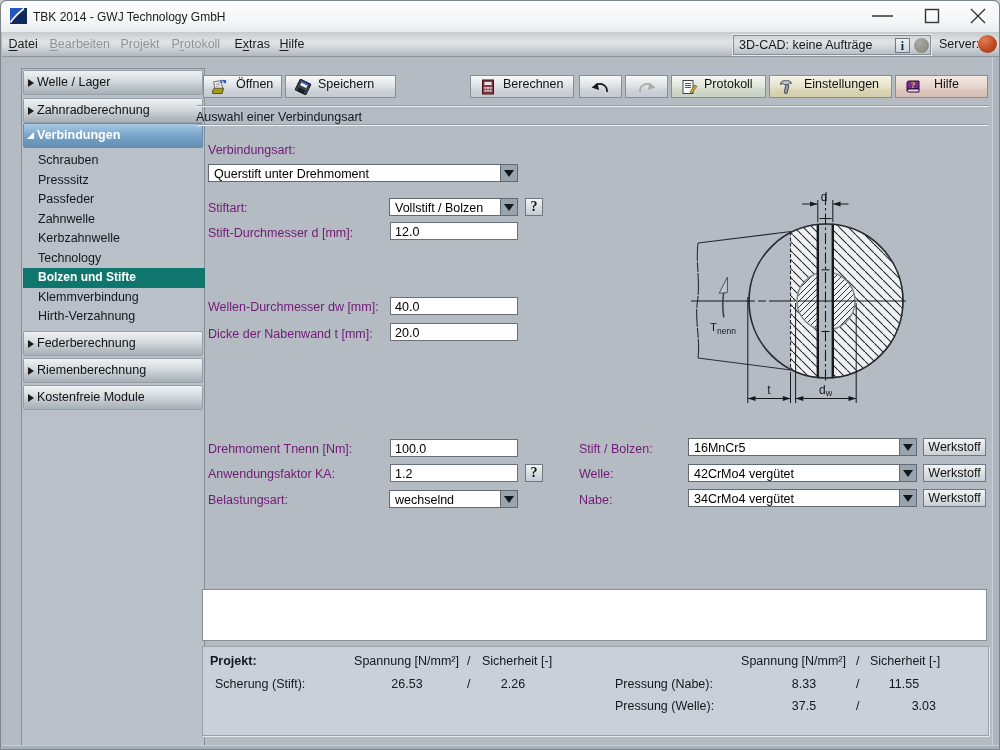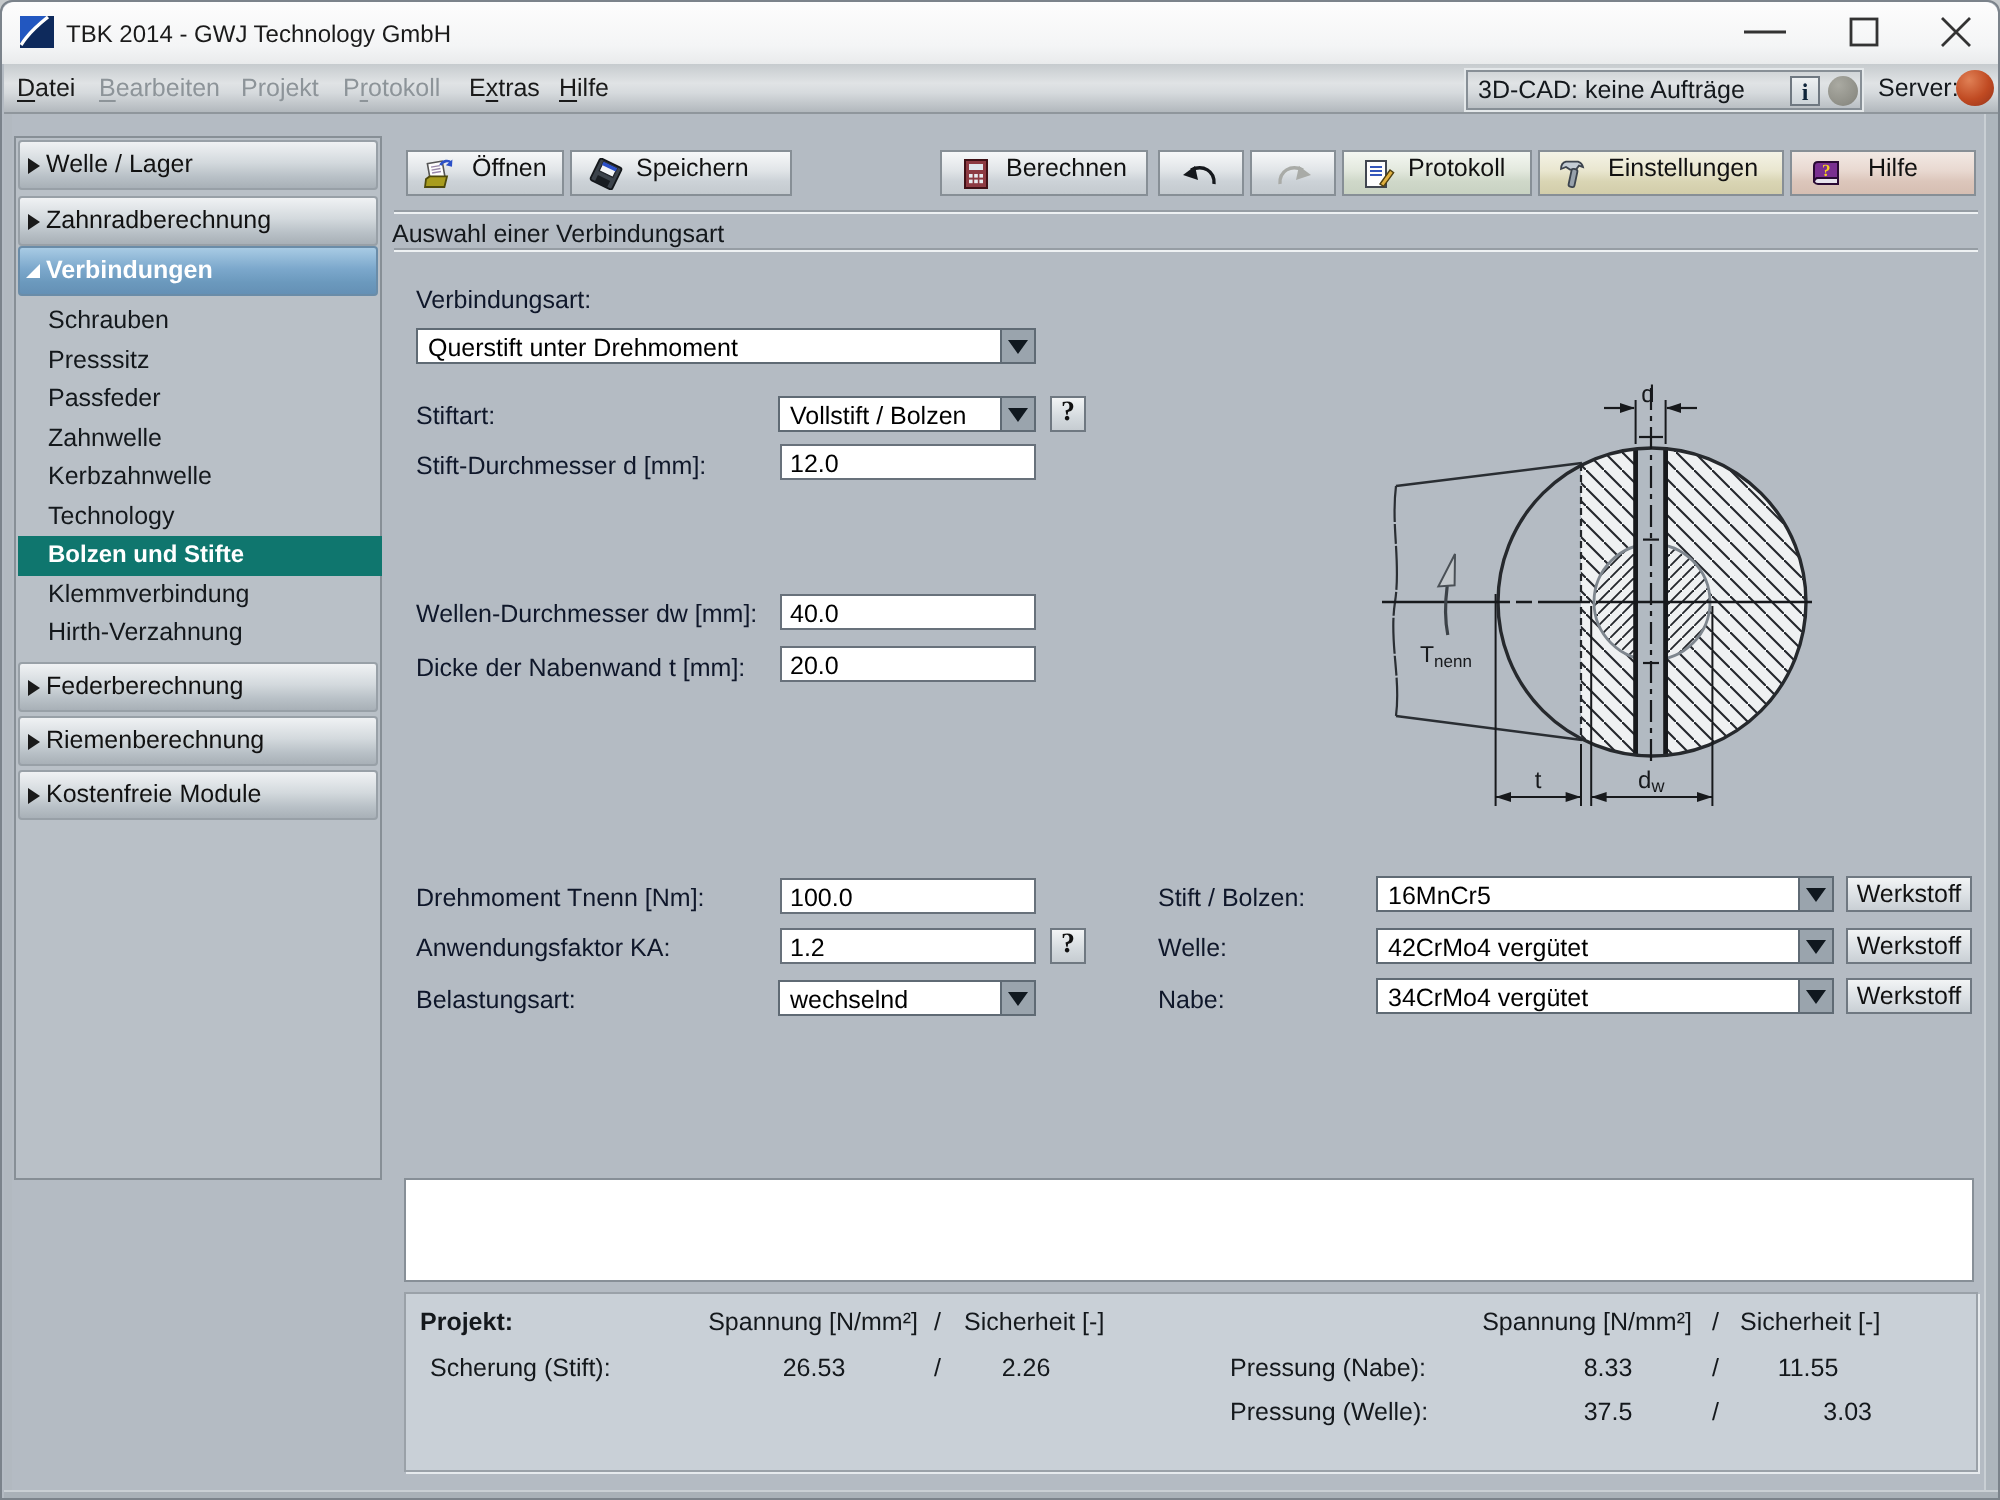--- a/index.html
+++ b/index.html
@@ -42,21 +42,21 @@
 #graydot { position:absolute; left:180px; top:2px; width:15px; height:15px; border-radius:50%;
   background:radial-gradient(circle at 35% 30%, #aaaaa2, #8e8e86 70%, #7c7c74); }
 #servertext { position:absolute; left:937px; top:5px; font-size:12.5px; color:#14181c; }
 #serverdot { position:absolute; left:977px; top:34px; width:19px; height:18px; border-radius:50%;
   background:radial-gradient(circle at 35% 28%, #e08055, #c04a22 55%, #93321a); }
 #content { position:absolute; left:1px; top:56px; width:998px; height:688px; background:#b4bbc3; }
 #framebot { position:absolute; left:1px; top:744px; width:998px; height:5px; background:#a9b1b8; border-top:1px solid #c9cfd4;}
 #frameright { position:absolute; left:991px; top:56px; width:8px; height:694px; background:#adb5bc; border-left:1px solid #c9cfd4;}
 #frameleft { position:absolute; left:1px; top:56px; width:4px; height:694px; background:#b2b9c0;}
 #sidebar {
-  position:absolute; left:6px; top:67px; width:184px; height:522px;
+  position:absolute; left:20px; top:67px; width:184px; height:678px;
   background:#b9c0c7; border:1px solid #878f96;
 }
 .acc-h {
   position:absolute; left:1px; width:180px; height:25px;
   background:linear-gradient(#f0f2f4, #d3d9dd 45%, #b9c1c7 75%, #a8b0b7);
   border:1px solid #98a0a7; border-radius:2px;
   font-size:12.5px; color:#111; line-height:23px; padding-left:13px;
 }
 .acc-h .tri {
   position:absolute; left:4px; top:8px; width:0; height:0;
@@ -76,21 +76,21 @@
 .etch { position:absolute; left:2px; width:792px; height:2px; border-top:1px solid #969da4; border-bottom:1px solid #eef1f3; }
 #subtitle { position:absolute; left:1px; top:47px; font-size:12.5px; color:#14181c; }
 .tbtn {
   position:absolute; top:12px; height:23px;
   border:1px solid #878f96;
   background:linear-gradient(#f7f8f9, #e0e4e7 45%, #ccd2d7 70%, #c4cacf);
   font-size:12.5px; color:#111;
 }
 .tbtn .lab { position:absolute; left:32px; top:1px; white-space:nowrap; }
 .tbtn svg { position:absolute; left:8px; top:3px; }
-.flabel { position:absolute; font-size:12.5px; color:#0f172a; white-space:nowrap; }
+.flabel { position:absolute; font-size:12.5px; color:#701a75; white-space:nowrap; }
 .input {
   position:absolute; height:18px; background:#fff; border:1px solid #68717b;
   font-size:12.5px; color:#000; padding:1.5px 0 0 4px;
 }
 .combo {
   position:absolute; height:18px; background:#fff; border:1px solid #5f6a74;
   font-size:12.5px; color:#000;
 }
 .combo .ct { position:absolute; left:5px; top:1.5px; white-space:nowrap; }
 .combo .arr {

